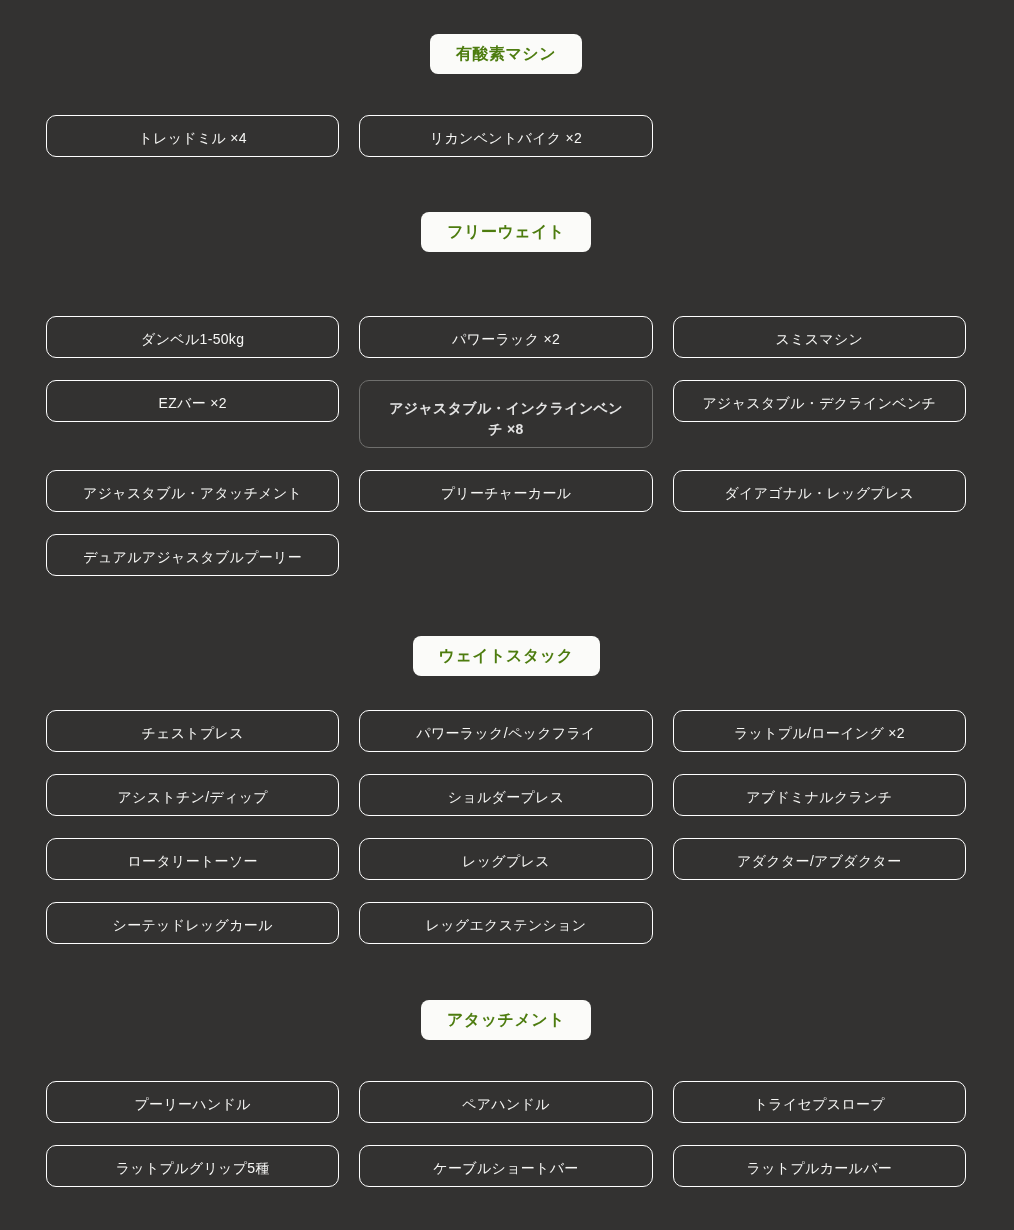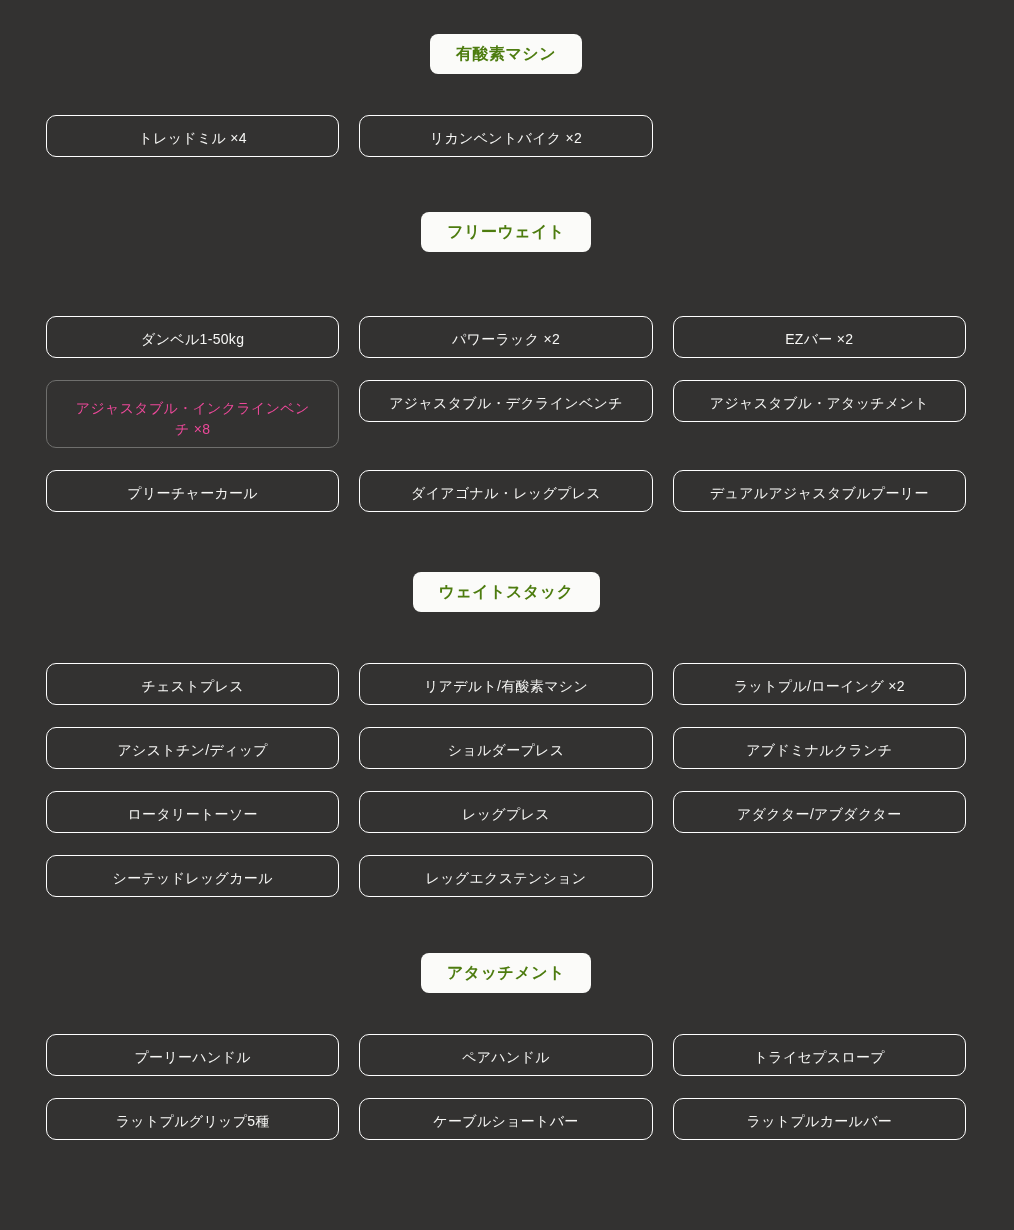--- a/index.html
+++ b/index.html
@@ -58,21 +58,21 @@
   .items-grid {
     display: grid;
     grid-template-columns: repeat(3, 1fr);
     column-gap: 20px;
     row-gap: 22px;
     align-items: start;
   }
 
   .grid-cardio      { margin-top: 41px; }
   .grid-freeweight  { margin-top: 64px; }
-  .grid-weightstack { margin-top: 51px; }
+  .grid-weightstack { margin-top: 34px; }
   .grid-attachment  { margin-top: 41px; }
 
   .item-card {
     box-sizing: border-box;
     min-height: 42px;
     border: 1px solid #ffffff;
     border-radius: 10px;
     background: transparent;
     color: #f7f7f5;
     font-size: 14px;
@@ -80,21 +80,22 @@
     display: flex;
     align-items: flex-end;
     justify-content: center;
     text-align: center;
     padding: 8px 28px;
     letter-spacing: 0.3px;
   }
 
   .item-card.dimmed {
     border-color: #6f6f6d;
-    color: #ec4899;
+    color: #e5e5e5;
+    font-weight: bold;
   }
 
   .item-card.tall {
     min-height: 68px;
   }
 
   .item-card .item-label {
     display: block;
     width: 100%;
   }
@@ -123,20 +124,23 @@
       <div class="section-pill">フリーウェイト</div>
     </div>
     <div class="items-grid grid-freeweight">
       <div class="item-card">
         <span class="item-label">ダンベル1-50kg</span>
       </div>
       <div class="item-card">
         <span class="item-label">パワーラック ×2</span>
       </div>
       <div class="item-card">
+        <span class="item-label">スミスマシン</span>
+      </div>
+      <div class="item-card">
         <span class="item-label">EZバー ×2</span>
       </div>
       <div class="item-card dimmed tall">
         <span class="item-label">アジャスタブル・インクラインベンチ ×8</span>
       </div>
       <div class="item-card">
         <span class="item-label">アジャスタブル・デクラインベンチ</span>
       </div>
       <div class="item-card">
         <span class="item-label">アジャスタブル・アタッチメント</span>
@@ -155,21 +159,21 @@
 
   <section class="section section-weightstack">
     <div class="section-header-row">
       <div class="section-pill">ウェイトスタック</div>
     </div>
     <div class="items-grid grid-weightstack">
       <div class="item-card">
         <span class="item-label">チェストプレス</span>
       </div>
       <div class="item-card">
-        <span class="item-label">リアデルト/有酸素マシン</span>
+        <span class="item-label">パワーラック/ペックフライ</span>
       </div>
       <div class="item-card">
         <span class="item-label">ラットプル/ローイング ×2</span>
       </div>
       <div class="item-card">
         <span class="item-label">アシストチン/ディップ</span>
       </div>
       <div class="item-card">
         <span class="item-label">ショルダープレス</span>
       </div>

